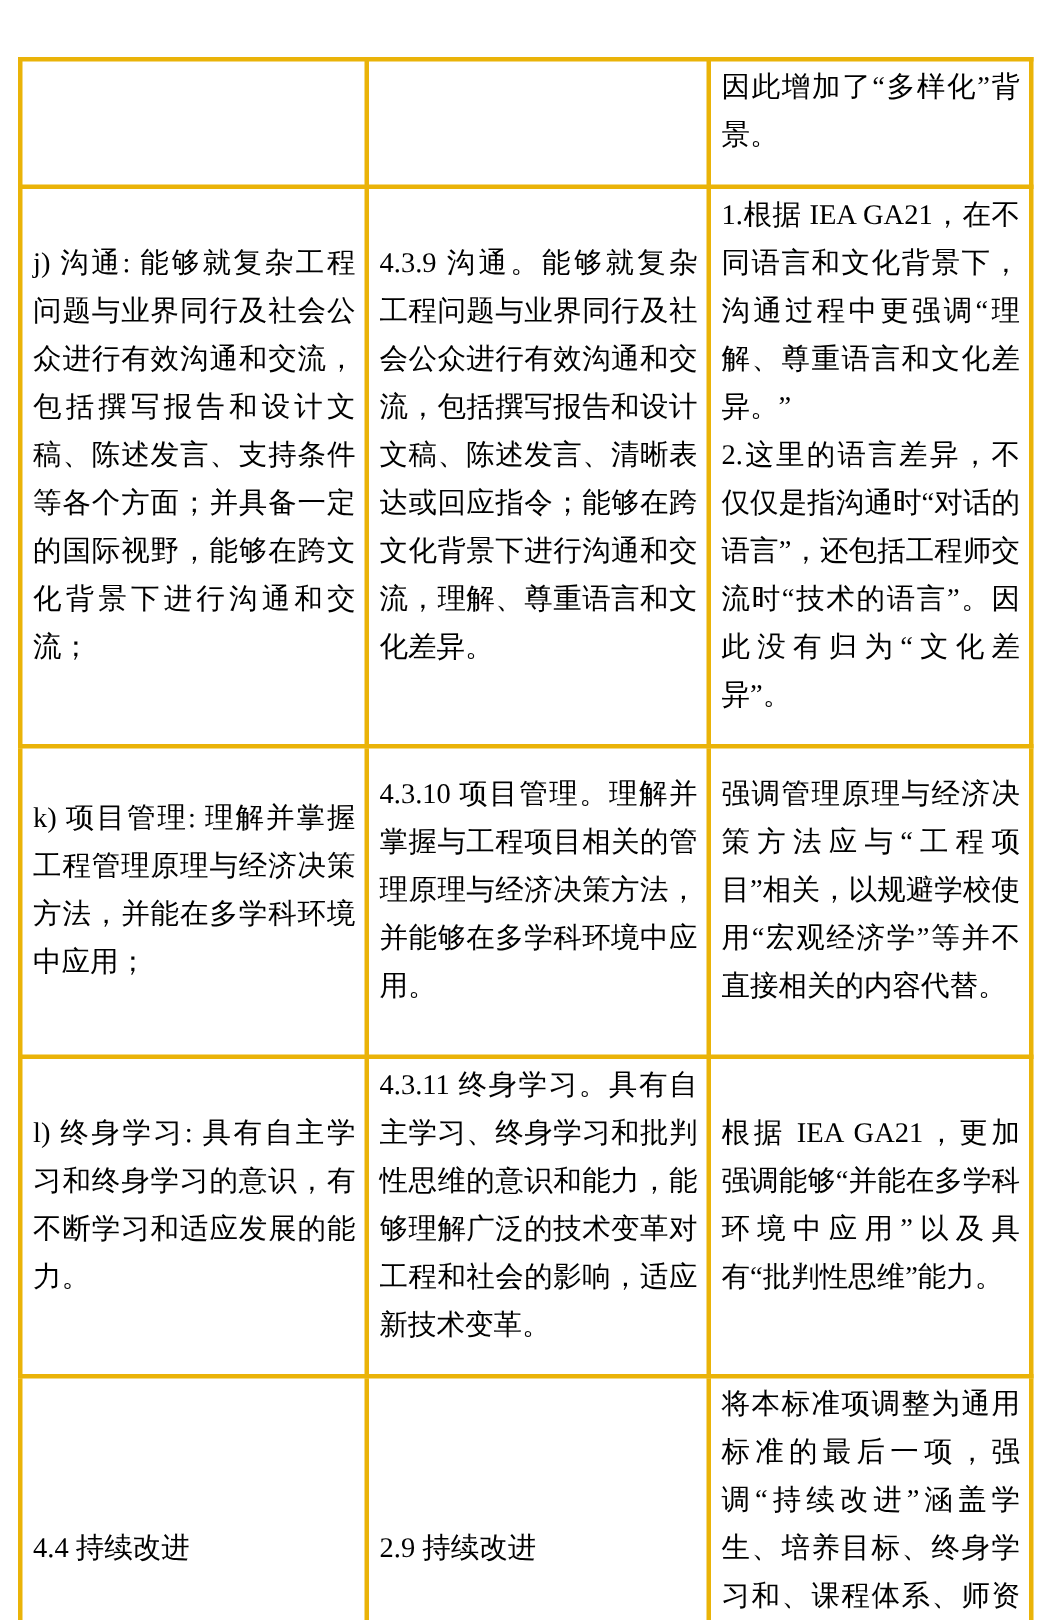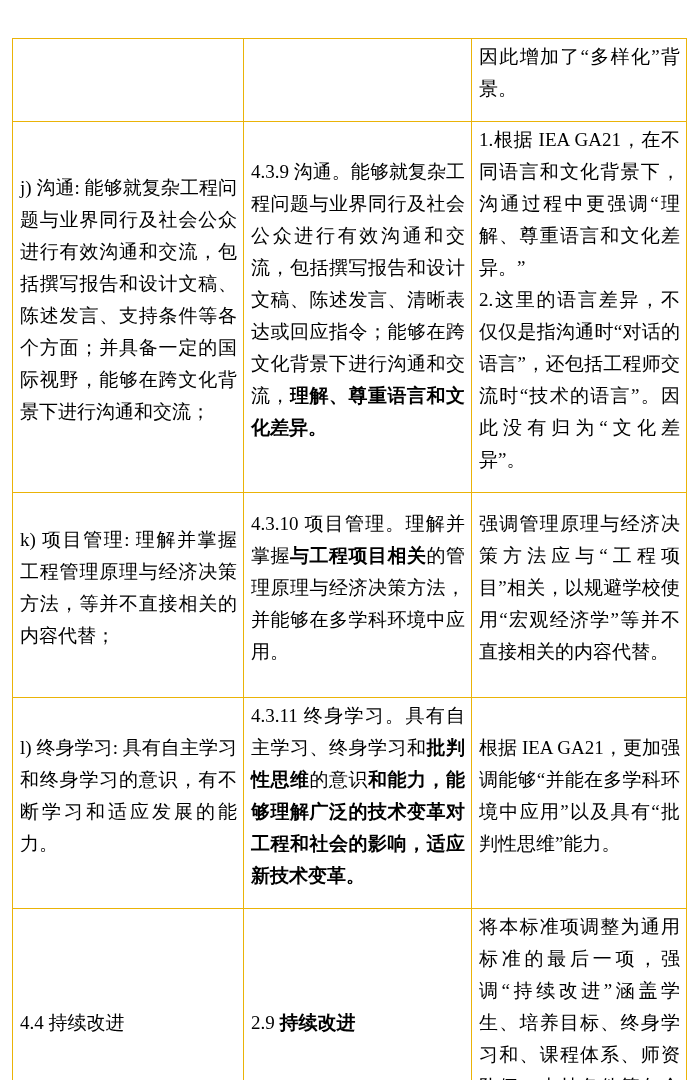--- a/index.html
+++ b/index.html
@@ -21,40 +21,40 @@
   }
   table.doc-table {
     position: absolute;
     left: 12px;
     top: 38px;
     width: 674px;
     border-collapse: collapse;
     table-layout: fixed;
   }
   table.doc-table td {
-    border: 1px solid #eab308;
+    border: 3px solid #eab308;
     vertical-align: middle;
     padding: 2px 6px 16px 7px;
     font-size: 19px;
     line-height: 32px;
     text-align: justify;
     text-justify: inter-character;
     overflow: hidden;
     word-break: break-all;
   }
   tr.row-0 td { height: 60px; }
   tr.row-1 td { height: 348px; }
   tr.row-2 td { height: 186px; }
   tr.row-3 td { height: 187px; margin-top: 32px; }
   tr.row-4 td { height: 218px; }
   .cell-para {
     margin: 0;
   }
   .run-bold {
-    font-weight: bold;
+    font-weight: normal;
     font-family: "Liberation Sans", "DejaVu Sans", sans-serif;
   }
 </style>
 </head>
 <body>
 
 <div class="doc-page">
   <table class="doc-table">
     <colgroup>
       <col style="width:231px">
@@ -76,21 +76,21 @@
           <td>
             <div class="cell-para"><span class="run-normal">4.3.9 沟通。能够就复杂工程问题与业界同行及社会公众进行有效沟通和交流，包括撰写报告和设计文稿、陈述发言、清晰表达或回应指令；能够在跨文化背景下进行沟通和交流，</span><span class="run-bold">理解、尊重语言和文化差异。</span></div>
           </td>
           <td>
             <div class="cell-para"><span class="run-normal">1.根据 IEA GA21，在不同语言和文化背景下，沟通过程中更强调“理解、尊重语言和文化差异。”</span></div>
             <div class="cell-para"><span class="run-normal">2.这里的语言差异，不仅仅是指沟通时“对话的语言”，还包括工程师交流时“技术的语言”。因此没有归为“文化差异”。</span></div>
           </td>
         </tr>
         <tr class="row-2">
           <td>
-            <div class="cell-para"><span class="run-normal">k) 项目管理: 理解并掌握工程管理原理与经济决策方法，等并不直接相关的内容代替；</span></div>
+            <div class="cell-para"><span class="run-normal">k) 项目管理: 理解并掌握工程管理原理与经济决策方法，并能在多学科环境中应用；</span></div>
           </td>
           <td>
             <div class="cell-para"><span class="run-normal">4.3.10 项目管理。理解并掌握</span><span class="run-bold">与工程项目相关</span><span class="run-normal">的管理原理与经济决策方法，并能够在多学科环境中应用。</span></div>
           </td>
           <td>
             <div class="cell-para"><span class="run-normal">强调管理原理与经济决策方法应与“工程项目”相关，以规避学校使用“宏观经济学”等并不直接相关的内容代替。</span></div>
           </td>
         </tr>
         <tr class="row-3">
           <td>

